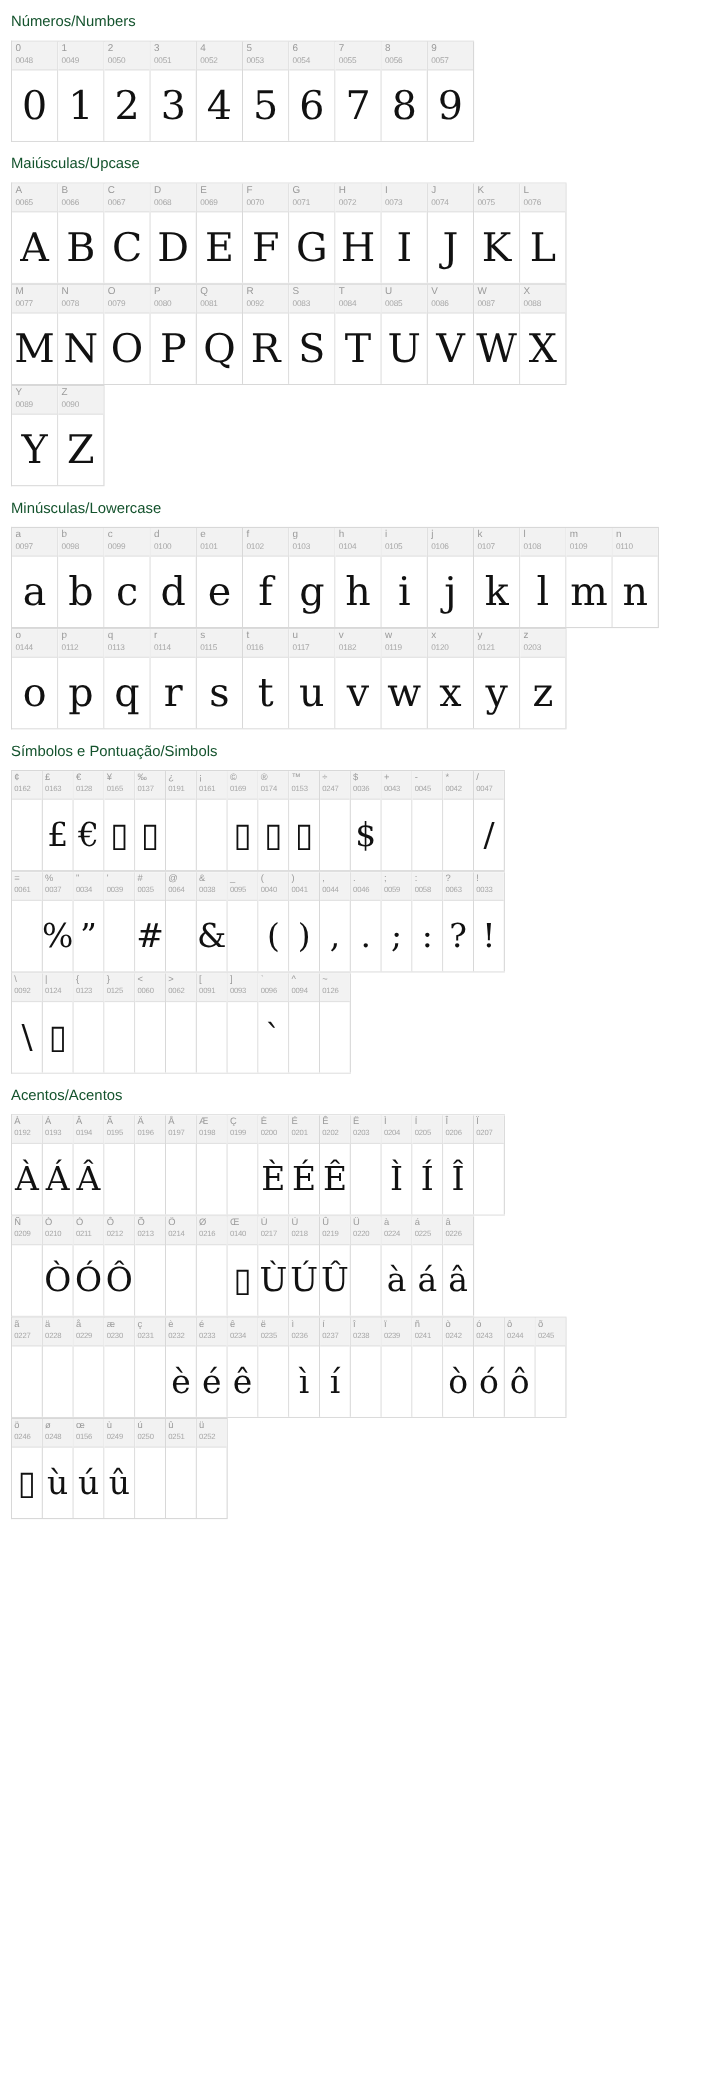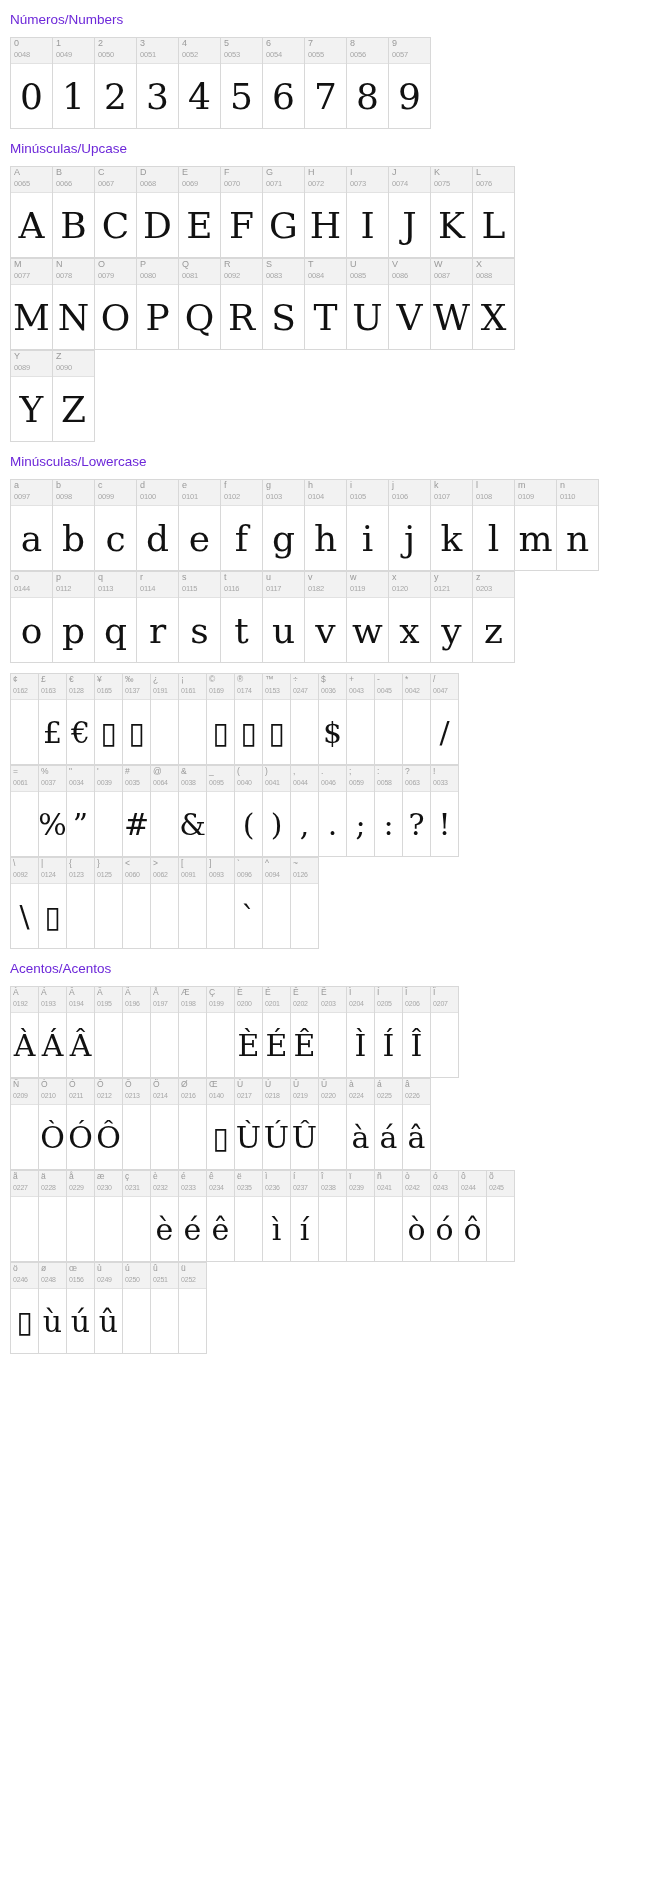--- a/index.html
+++ b/index.html
@@ -15,21 +15,21 @@
   .page {
     width: 661px;
     padding: 0 0 20px 0;
     box-sizing: border-box;
   }
   .section {
     margin: 0 0 10px 0;
   }
   .section-title {
     font-size: 13.5px;
-    color: #6d28d9;
+    color: #14532d;
     margin: 12px 0 10px 10px;
     font-family: "Liberation Sans", sans-serif;
   }
   .row {
     display: flex;
     flex-wrap: nowrap;
     margin-left: 10px;
     border-left: 1px solid #d8d8d8;
     border-top: 1px solid #d8d8d8;
     border-bottom: 1px solid #d8d8d8;
@@ -157,21 +157,21 @@
           <div class="cell">
             <div class="head">
               <span class="ch">9</span>
               <span class="code">0057</span>
             </div>
             <div class="glyph">9</div>
           </div>
         </div>
       </div>
       <div class="section">
-        <div class="section-title">Minúsculas/Upcase</div>
+        <div class="section-title">Maiúsculas/Upcase</div>
         <div class="row">
           <div class="cell">
             <div class="head">
               <span class="ch">A</span>
               <span class="code">0065</span>
             </div>
             <div class="glyph">A</div>
           </div>
           <div class="cell">
             <div class="head">
@@ -537,20 +537,21 @@
           <div class="cell">
             <div class="head">
               <span class="ch">z</span>
               <span class="code">0203</span>
             </div>
             <div class="glyph">z</div>
           </div>
         </div>
       </div>
       <div class="section">
+        <div class="section-title">Símbolos e Pontuação/Simbols</div>
         <div class="row">
           <div class="cell narrow">
             <div class="head">
               <span class="ch">¢</span>
               <span class="code">0162</span>
             </div>
             <div class="glyph"></div>
           </div>
           <div class="cell narrow">
             <div class="head">

